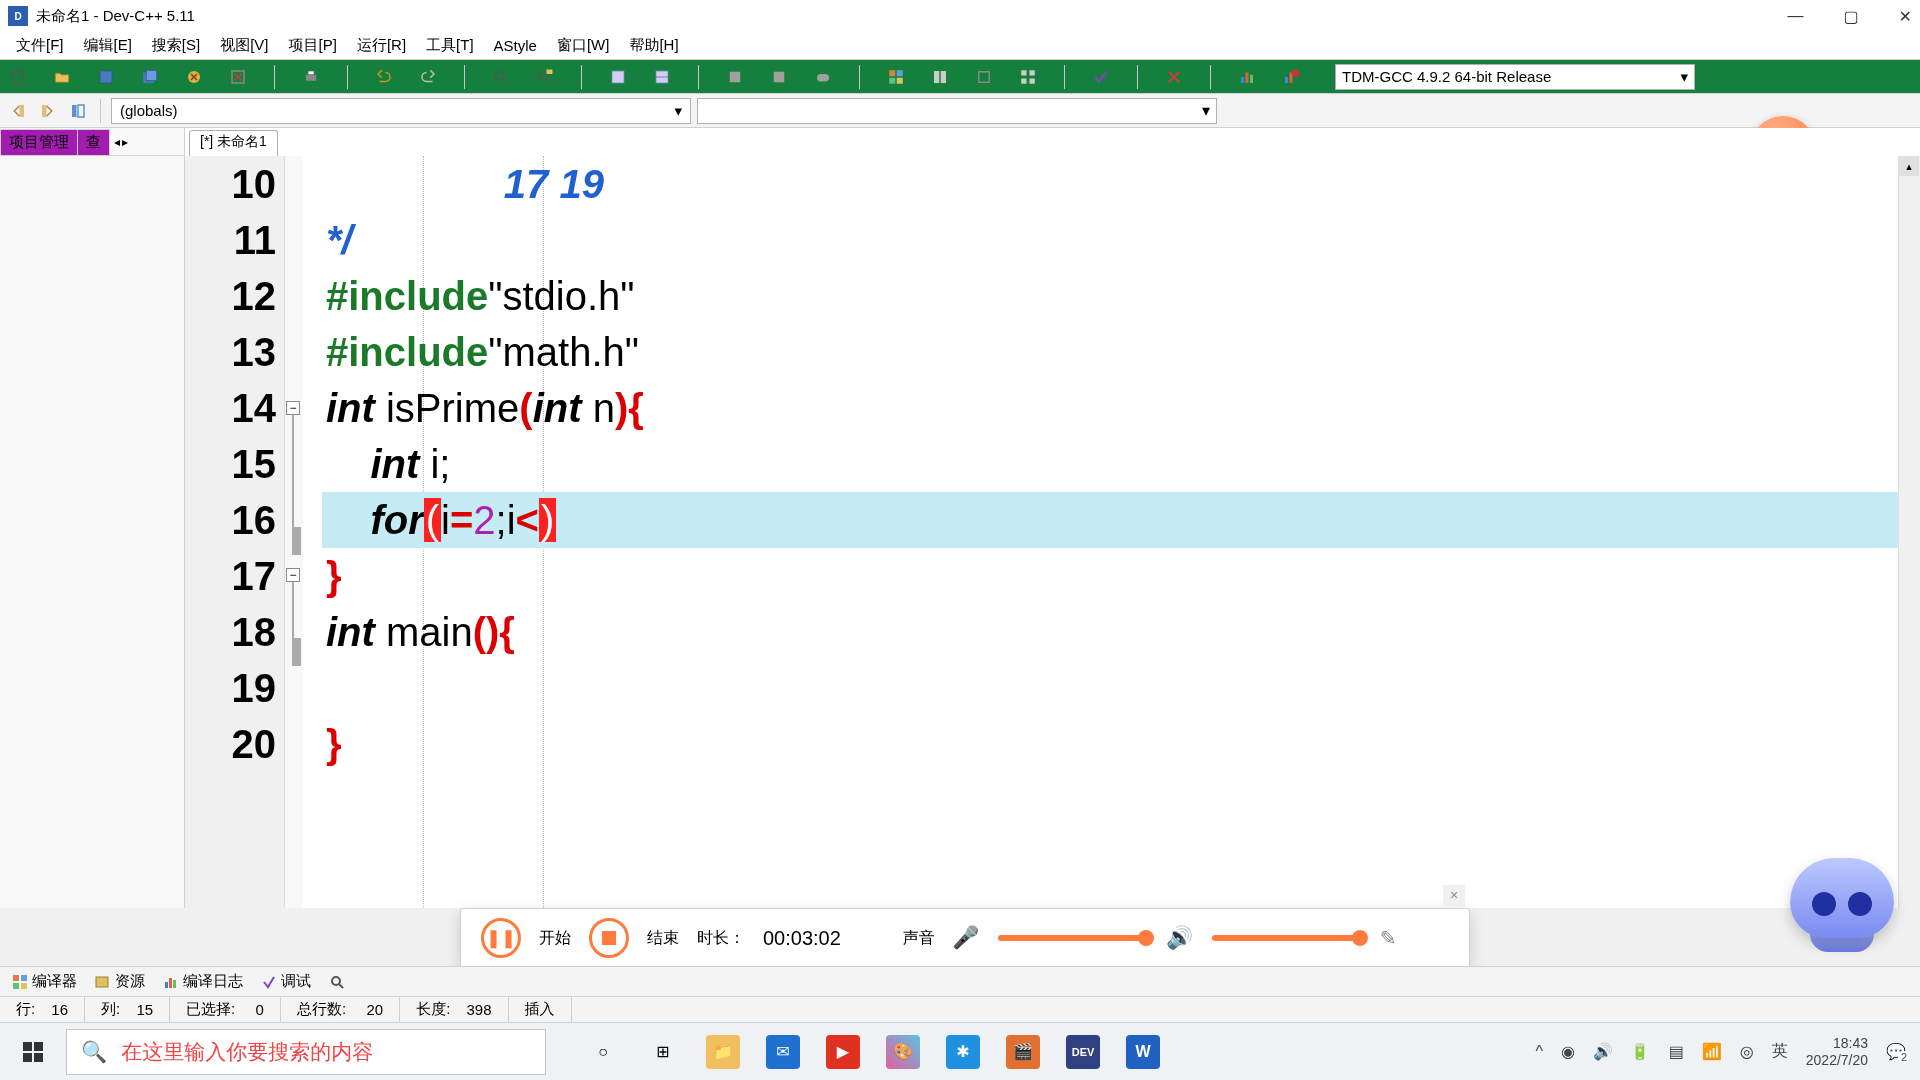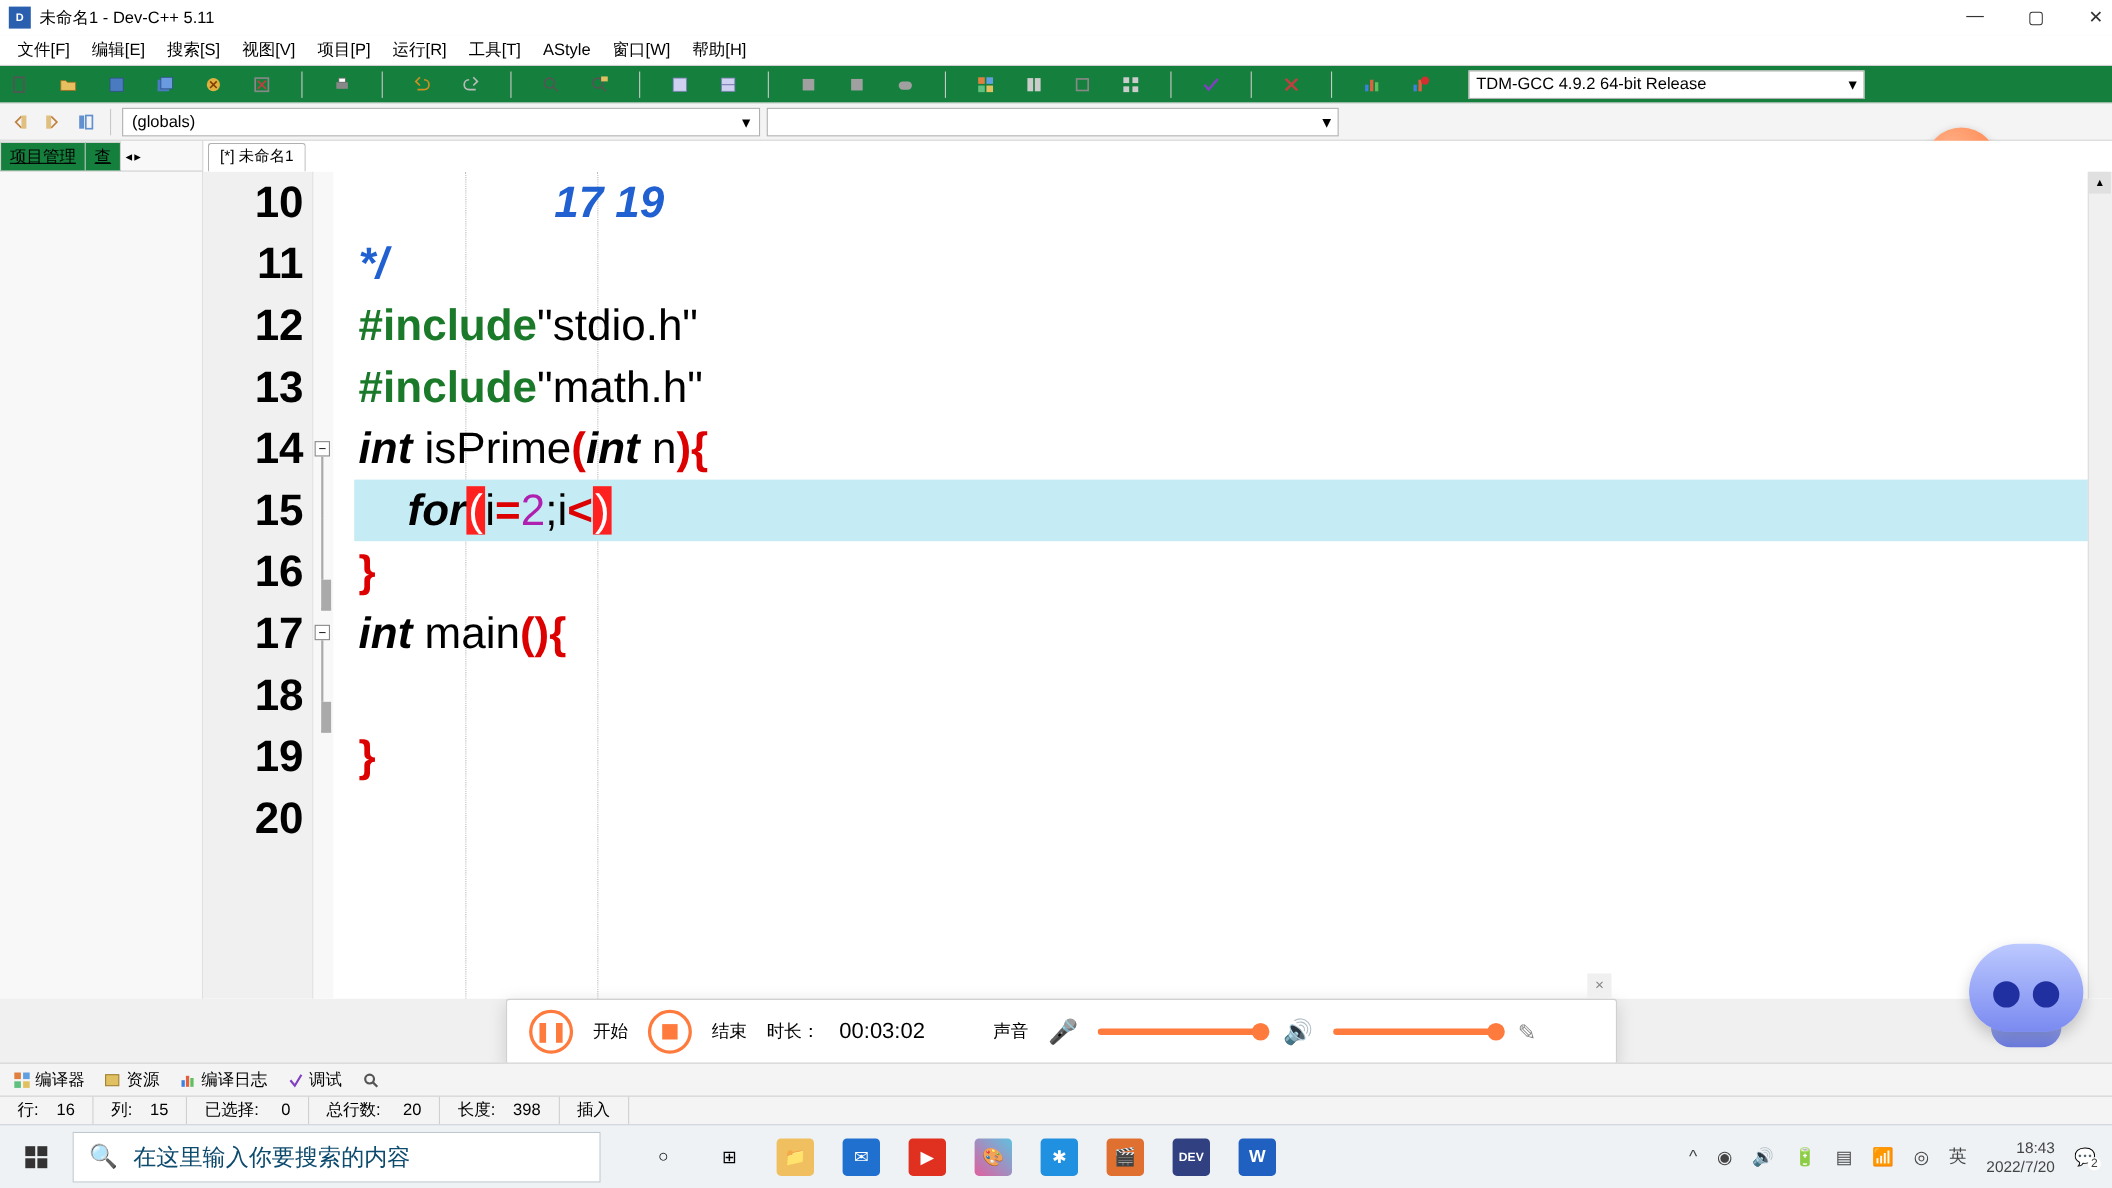--- a/index.html
+++ b/index.html
@@ -29,21 +29,21 @@
 
 
 .rec-widget { position:absolute; right:18px; top:116px; display:flex; align-items:center; gap:8px; }
 .rec-bubble { width:66px; height:66px; border-radius:50%; background:radial-gradient(circle at 35% 30%,#ffb088,#ff7a3d); display:flex; align-items:center; justify-content:center; color:#fff; font-size:12px; font-weight:bold; box-shadow:0 2px 8px rgba(0,0,0,.2); }
 .rec-ctrl { color:#ff7a3d; font-size:20px; cursor:pointer; }
 
 
 .work-area { display:flex; height:780px; }
 .left-panel { width:185px; background:#f8f8f8; border-right:1px solid #d0d0d0; }
 .left-tabs { height:28px; display:flex; align-items:center; font-size:15px; border-bottom:1px solid #d0d0d0; }
-.left-tab { padding:3px 8px; border:1px solid #d0d0d0; background:#15803d; border-bottom:none;text-decoration:underline; }
+.left-tab { padding:3px 8px; border:1px solid #d0d0d0; background:#a21caf; border-bottom:none; }
 .left-tab.trunc { border-left:none; }
 .left-nav { display:flex; align-items:center; gap:2px; margin-left:4px; font-size:12px; }
 
 .editor-pane { flex:1; background:#fff; position:relative; }
 .file-tabs { height:28px; display:flex; align-items:flex-end; padding-left:4px; }
 .file-tab { height:26px; border:1px solid #b0b0b0; border-bottom:none; padding:2px 10px; font-size:14px; background:#fff; border-radius:3px 3px 0 0; }
 
 .code-area { position:absolute; top:28px; left:0; right:0; bottom:0; display:flex; font-family:Consolas,"Courier New",monospace; font-size:40px; line-height:56px; overflow:hidden; }
 .gutter { width:100px; background:#f0f0f0; text-align:right; padding-right:8px; color:#000; font-weight:bold; border-right:1px solid #ddd; }
 .fold-col { width:18px; background:#f8f8f8; }
@@ -364,20 +364,21 @@
         <div class="fold-line" style="height:28px;border-bottom:2px solid #aaa;width:9px"></div>
       </div>
       <div class="code-lines">
         <div class="vguide" style="left:120px"></div>
         <div class="vguide" style="left:240px"></div>
         <div class="code-row"><span class="cmt">                17 19</span></div>
         <div class="code-row"><span class="cmt">*/</span></div>
         <div class="code-row"><span class="pp">#include</span><span class="str">"<span>stdio.h</span>"</span></div>
         <div class="code-row"><span class="pp">#include</span><span class="str">"<span>math.h</span>"</span></div>
         <div class="code-row"><span class="kw">int </span><span>isPrime</span><span class="paren">(</span><span class="kw">int </span><span>n</span><span class="paren">){</span></div>
+        <div class="code-row"><span class="kw">    int </span><span>i</span><span>;</span></div>
         <div class="code-row hl"><span class="kw">    for</span><span class="bm-open">(</span><span>i</span><span class="paren">=</span><span class="num">2</span><span>;i</span><span class="paren">&lt;</span><span class="bm-close">)</span></div>
         <div class="code-row"><span class="paren">}</span></div>
         <div class="code-row"><span class="kw">int </span><span>main</span><span class="paren">(){</span></div>
         <div class="code-row"></div>
         <div class="code-row"><span class="paren">}</span></div>
       </div>
       <div style="position:absolute;top:0;right:0;width:22px;height:100%;background:#f0f0f0;border-left:1px solid #ddd">
         <div style="width:20px;height:20px;background:#e0e0e0;text-align:center;font-size:11px;line-height:20px">▴</div>
       </div>
     </div>
@@ -467,21 +468,21 @@
   <div class="start-btn">
     <svg width="24" height="24" viewBox="0 0 24 24">
         <rect x="2" y="2" width="9" height="9" fill="#333"></rect>
         <rect x="13" y="2" width="9" height="9" fill="#333"></rect>
         <rect x="2" y="13" width="9" height="9" fill="#333"></rect>
         <rect x="13" y="13" width="9" height="9" fill="#333"></rect>
       </svg>
   </div>
   <div class="search-box">
     <span>🔍</span>
-    <span style="color:#0c4a6e">在这里输入你要搜索的内容</span>
+    <span style="color:#ef4444">在这里输入你要搜索的内容</span>
   </div>
   <div class="task-icons">
     <div class="task-ico">○</div>
     <div class="task-ico">⊞</div>
     <div class="task-ico" style="background:#f0c060">📁</div>
     <div class="task-ico" style="background:#2070d0;color:#fff">✉</div>
     <div class="task-ico" style="background:#e03020;color:#fff">▶</div>
     <div class="task-ico" style="background:linear-gradient(45deg,#e060a0,#60c0e0)">🎨</div>
     <div class="task-ico" style="background:#2090e0;color:#fff">✱</div>
     <div class="task-ico" style="background:#e07030">🎬</div>

